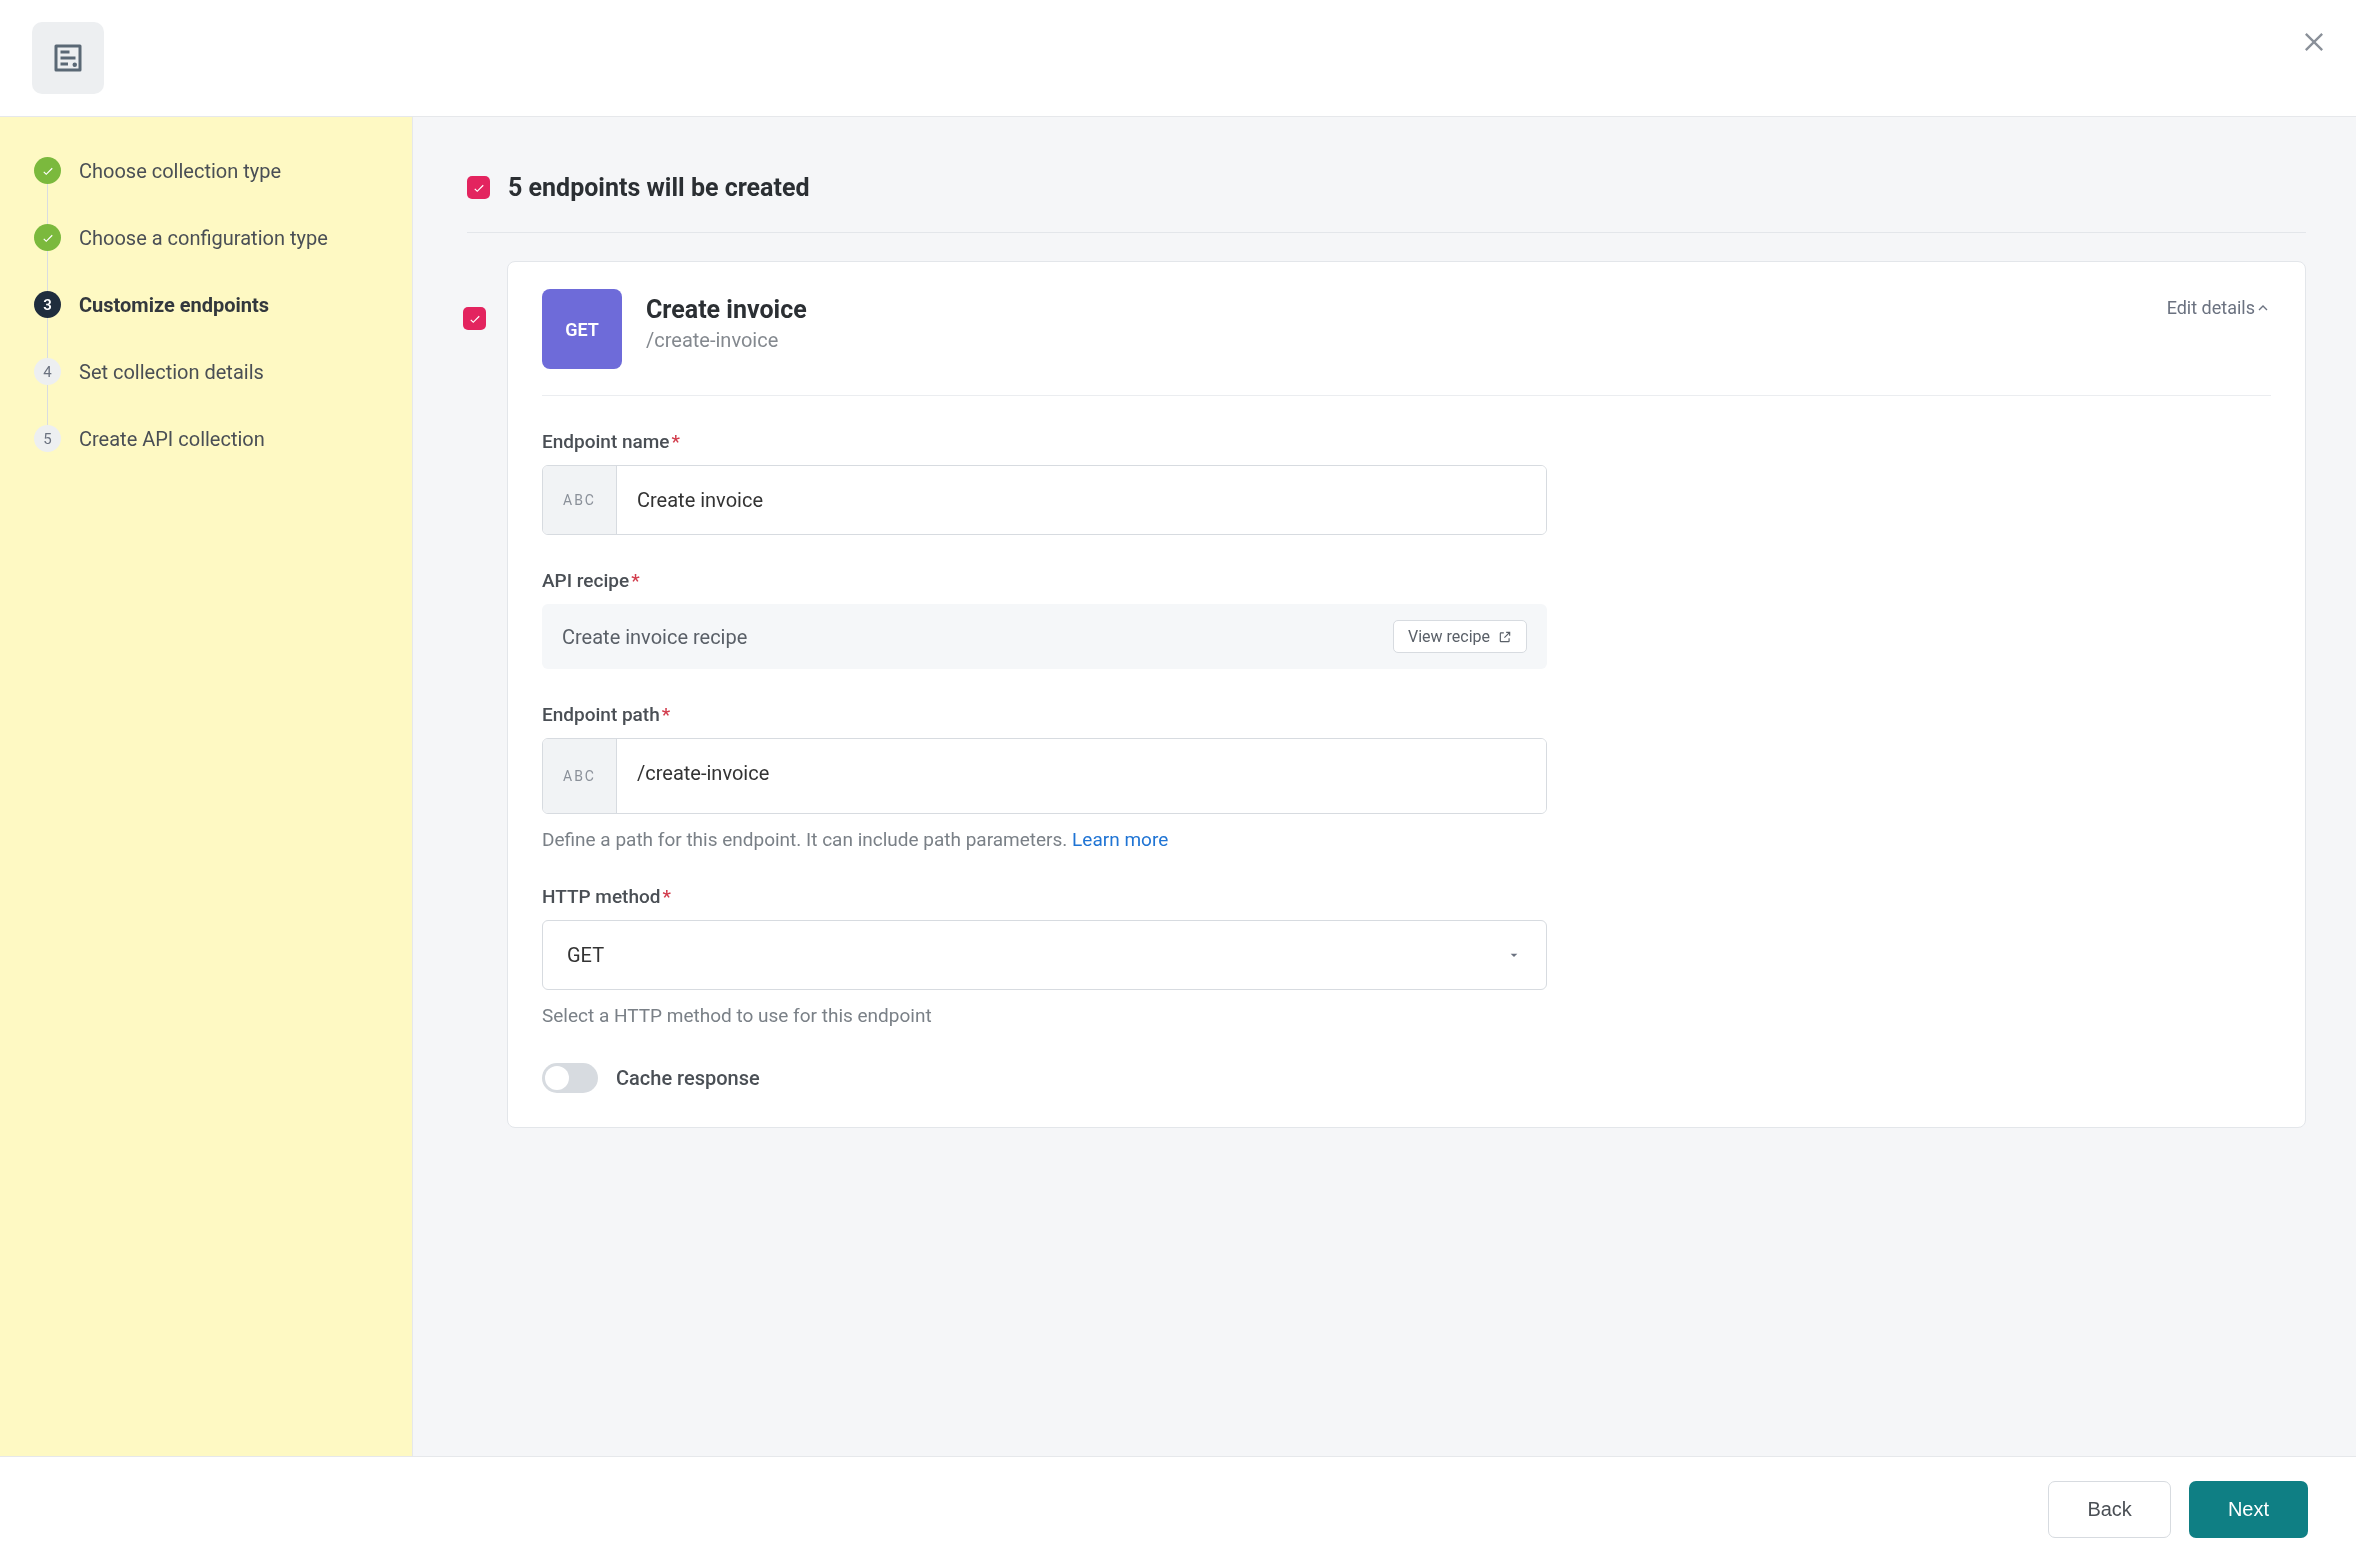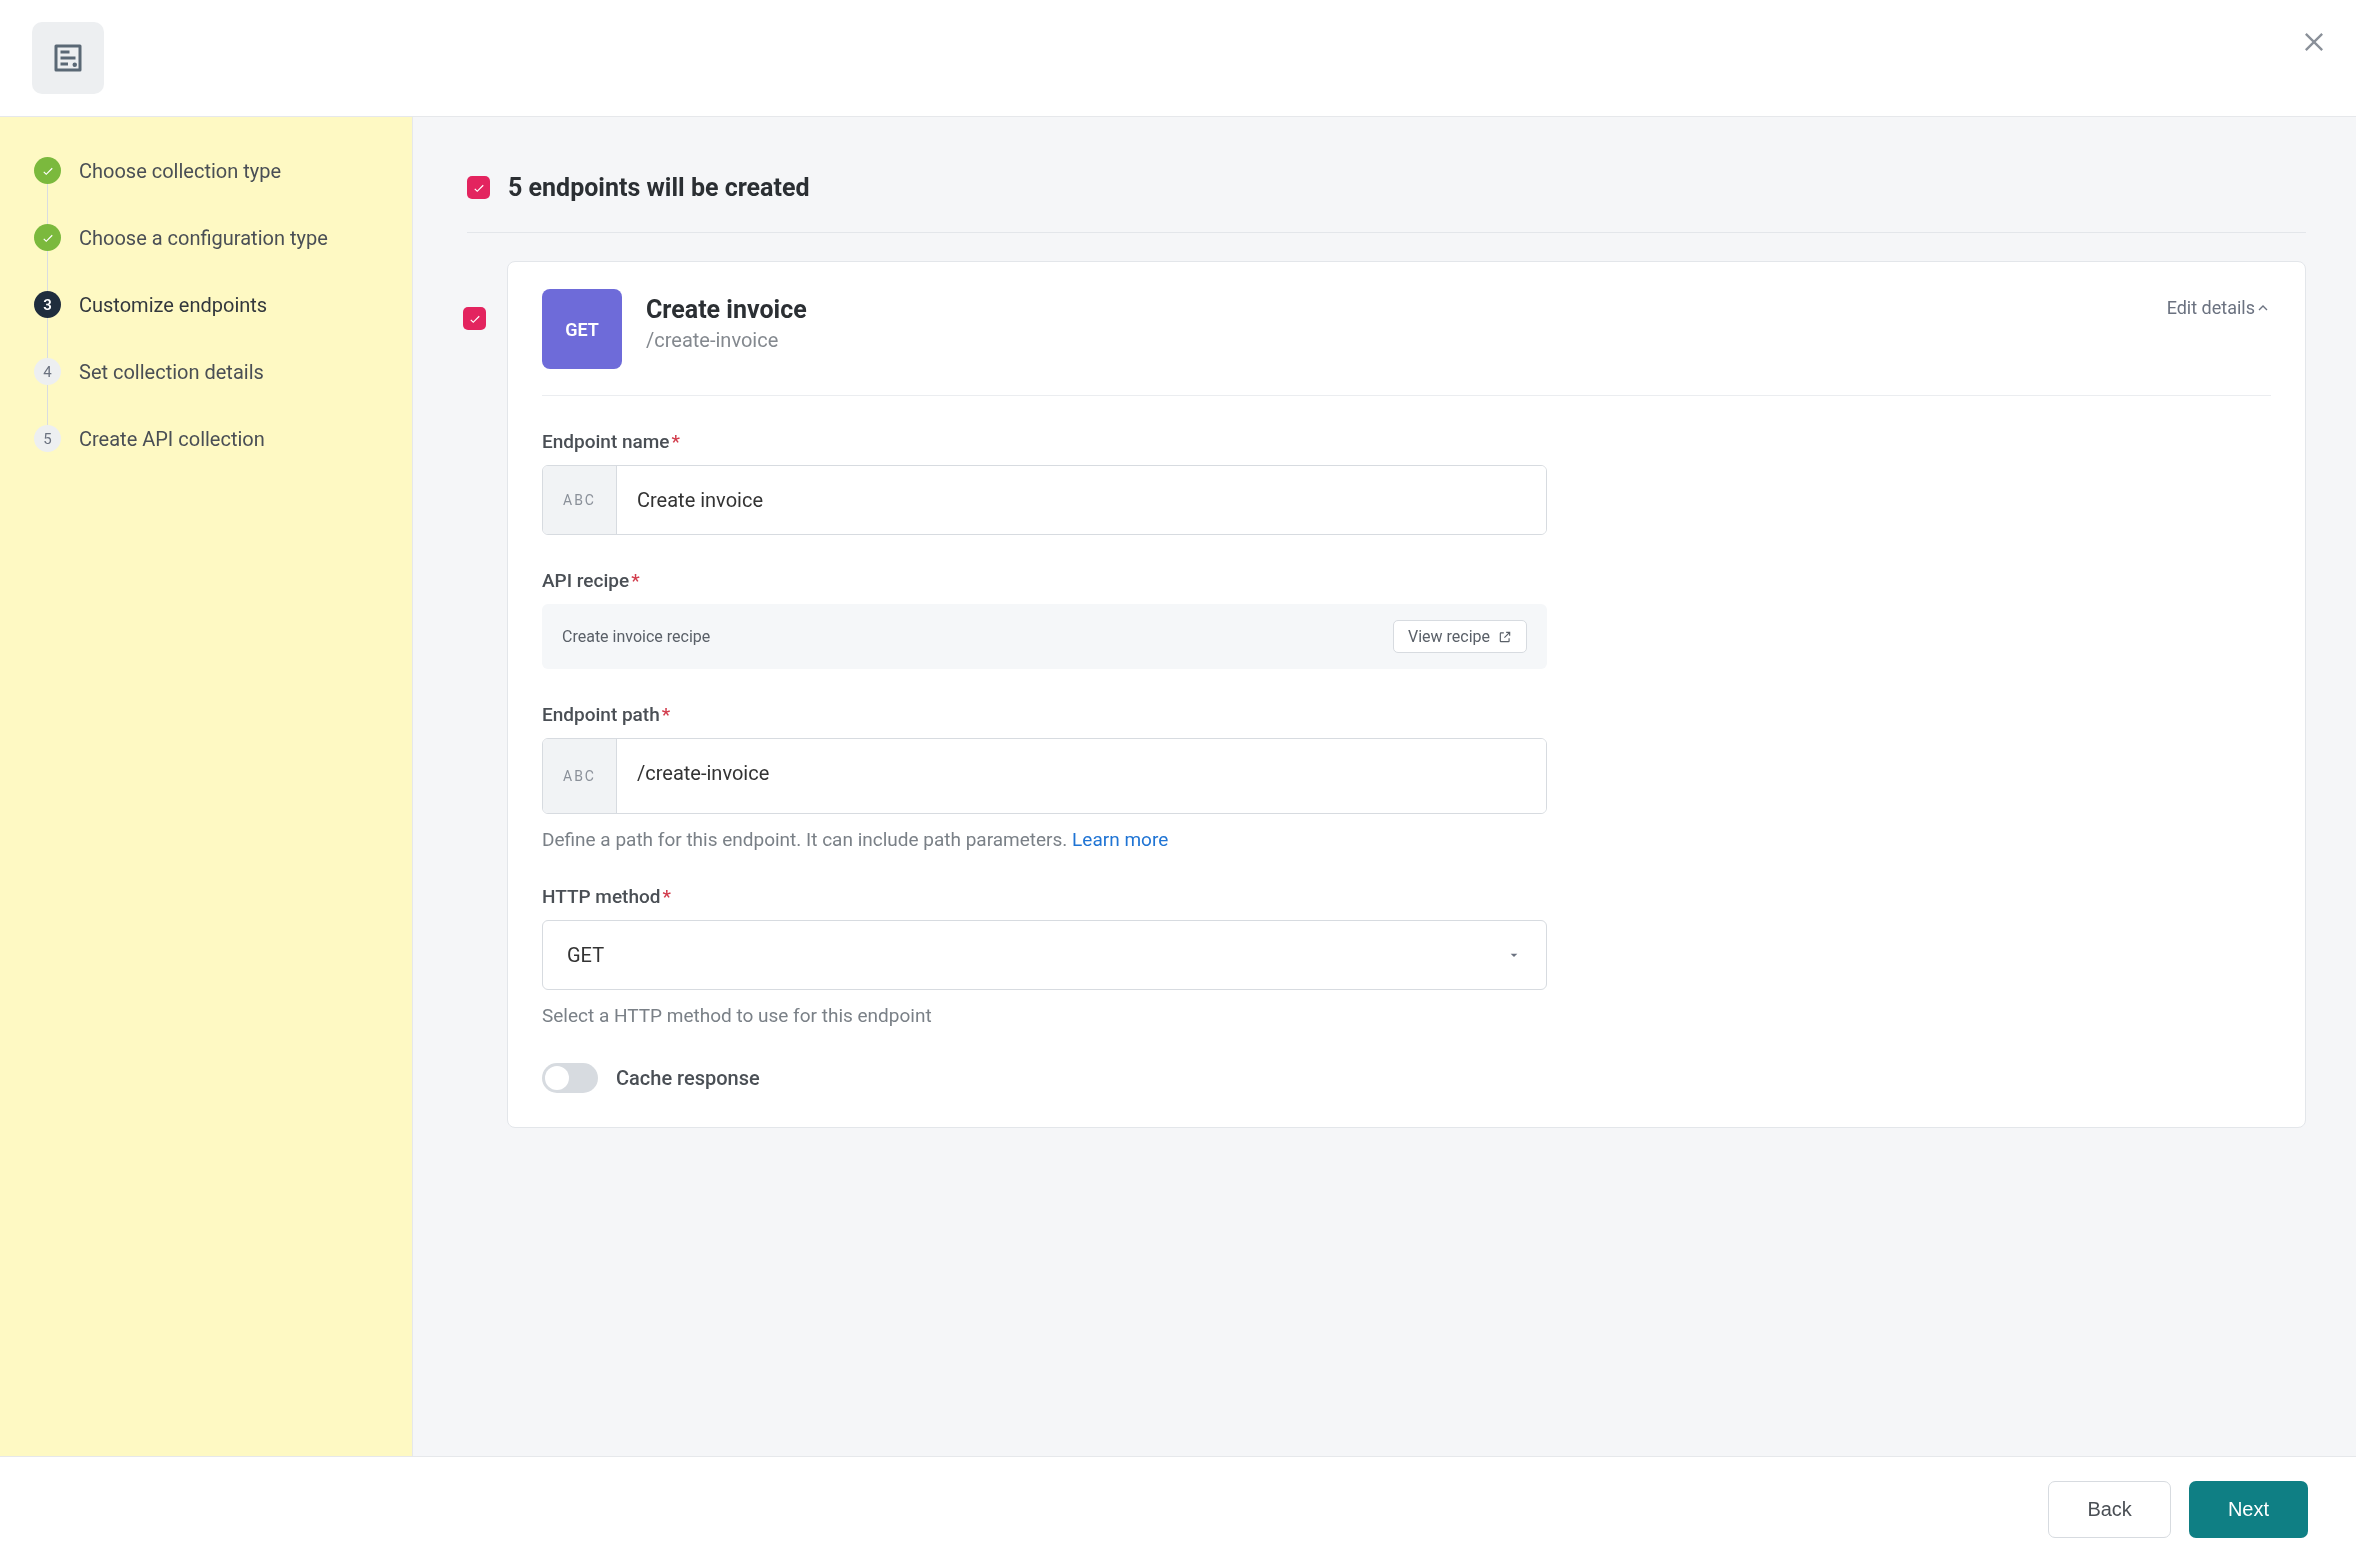--- a/index.html
+++ b/index.html
@@ -92,21 +92,21 @@
   .step-done { background: #7bb93d; color: #fff; }
   .step-active { background: #1f2d3d; color: #fff; font-weight:600; }
   .step-todo { background: #edeff1; color: #6b7280; }
   .step-label {
     margin-left: 18px;
     font-size: 20px;
     color: #4a4f55;
   }
   .step-active + .step-label,
   .step-active ~ .step-label { font-weight: 600; }
-  .step.active .step-label { font-weight:400; color:#33383d; }
+  .step.active .step-label { font-weight:700; color:#33383d; }
   .step-done svg { width:14px; height:14px; fill:#fff; }
 
   
   .main {
     flex:1;
     background:#f5f6f8;
     overflow-y:auto;
     padding: 56px 50px 40px 50px;
     position: relative;
   }
@@ -225,21 +225,21 @@
 
   .readonly-box {
     border-radius:6px;
     background:#f5f7f9;
     padding:16px 20px;
     display:flex;
     align-items:center;
     justify-content:space-between;
     max-width:1005px;
   }
-  .readonly-text { font-size:16px; color:#5a6068; }
+  .readonly-text { font-size:20px; color:#5a6068; }
   .view-recipe {
     display:flex;align-items:center;gap:8px;
     border:1px solid #d7dbe0;
     background:#fff;
     padding:6px 14px;
     border-radius:5px;
     font-size:16px;
     color:#5a6068;
     cursor:pointer;
   }

